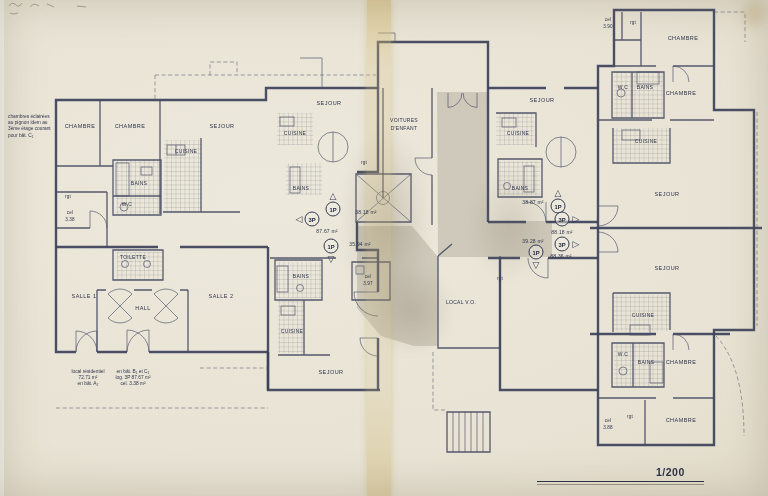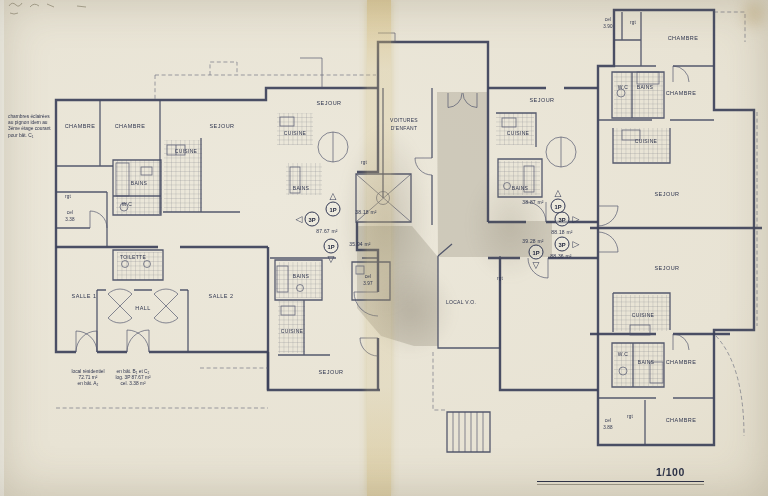--- a/index.html
+++ b/index.html
@@ -282,17 +282,17 @@
     <div>local résidentiel</div>
     <div>72.71 m²</div>
     <div>en bât. A₂</div>
   </div>
   <div class="note center" style="left:133px;top:369px">
     <div>en bât. B₁ et C₂</div>
     <div>log. 3P  87.67 m²</div>
     <div>cel. 3.38 m²</div>
   </div>
 
-  <div class="title" style="left:656px;top:466px;letter-spacing:.5px">1/100</div>
+  <div class="title" style="left:656px;top:466px;letter-spacing:.5px">1/200</div>
   <div class="rule" style="left:537px;top:481px;width:167px"></div>
   <div class="rule2" style="left:537px;top:484px;width:167px"></div>
 
 </div>
 
 </body></html>

